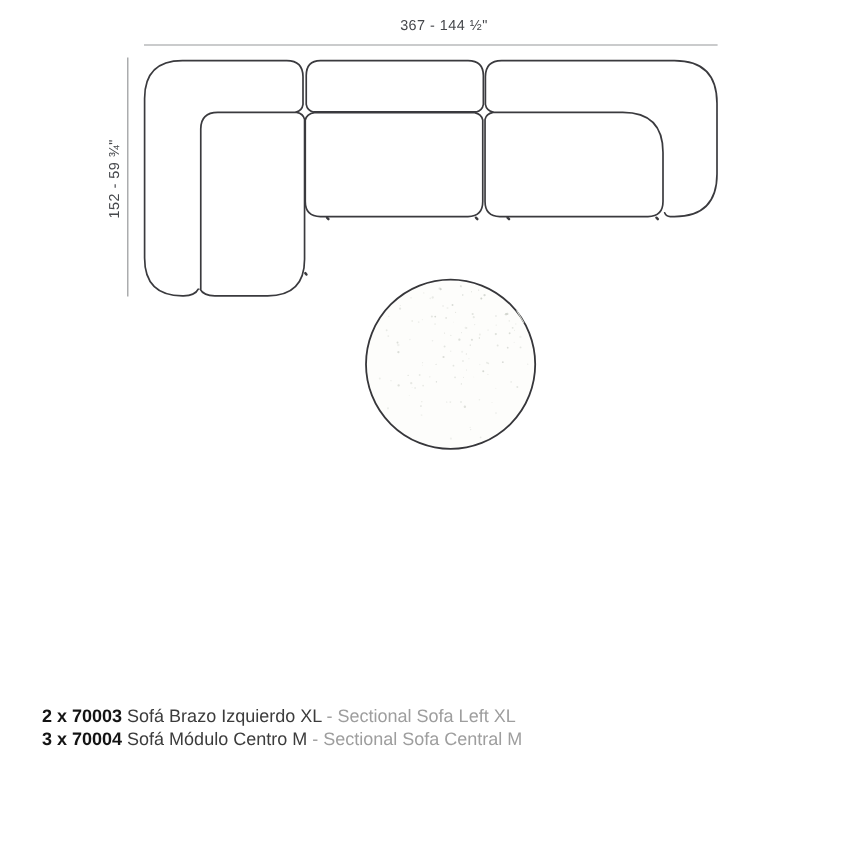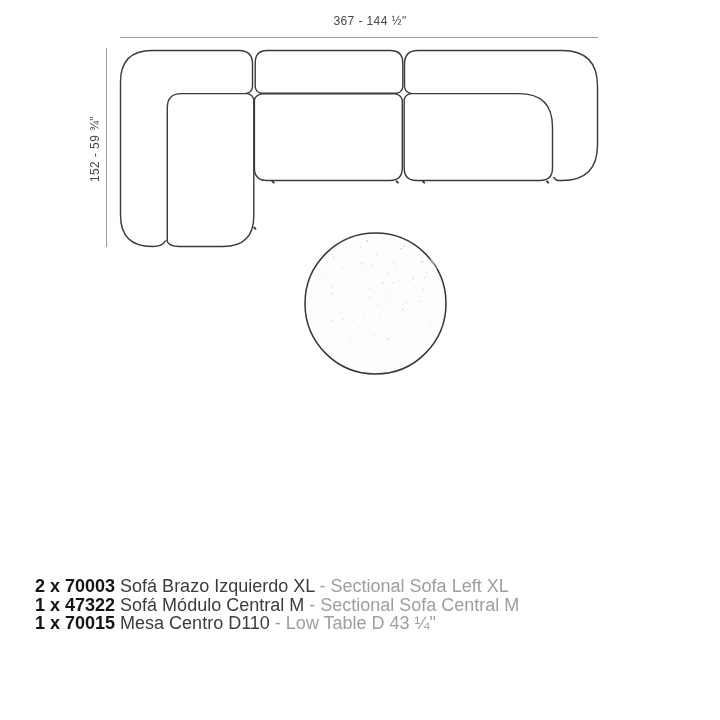--- a/index.html
+++ b/index.html
@@ -15,22 +15,22 @@
     color:#45474b;
     letter-spacing:.4px;
     white-space:nowrap;
   }
   #dim-top{left:120px;top:14px;width:500px;text-align:center;}
   #dim-left{
     left:34px;top:142px;width:122px;height:14px;text-align:center;
     transform:rotate(-90deg);
   }
   #legend{
-    position:absolute;left:35px;top:577px;
-    font-size:18px;line-height:18.6px;color:#3c3c3c;
+    position:absolute;left:35px;top:589px;
+    font-size:15px;line-height:18.6px;color:#3c3c3c;
   }
   .legend-row{white-space:nowrap;}
   .qty-code{font-weight:bold;color:#141414;}
   .name-en{color:#9e9e9e;}
 </style>
 </head>
 <body>
 
 <svg id="drawing" width="720" height="720" viewBox="0 0 720 720">
   <defs>
@@ -246,15 +246,14 @@
       <circle cx="322.2" cy="275.2" r="0.76" fill="#dde0da" opacity="0.68"></circle>
     </g>
   <path d="M430.5 258.5 L436.5 269" stroke="#cfd2cc" stroke-width="0.9" fill="none"></path>
 </svg>
 
 <div id="dim-top" class="dim-label">367 - 144 ½"</div>
 <div id="dim-left" class="dim-label">152 - 59 ¾"</div>
 
 <div id="legend">
   <div class="legend-row"><span class="qty-code">2 x 70003</span> <span class="name-es">Sofá Brazo Izquierdo XL</span> <span class="name-en">- Sectional Sofa Left XL</span></div>
-  <div class="legend-row"><span class="qty-code">1 x 47322</span> <span class="name-es">Sofá Módulo Central M</span> <span class="name-en">- Sectional Sofa Central M</span></div>
-  <div class="legend-row"><span class="qty-code">1 x 70015</span> <span class="name-es">Mesa Centro D110</span> <span class="name-en">- Low Table D 43 ¼"</span></div>
+  <div class="legend-row"><span class="qty-code">3 x 70004</span> <span class="name-es">Sofá Módulo Centro M</span> <span class="name-en">- Sectional Sofa Central M</span></div>
 </div>
 
 </body></html>

